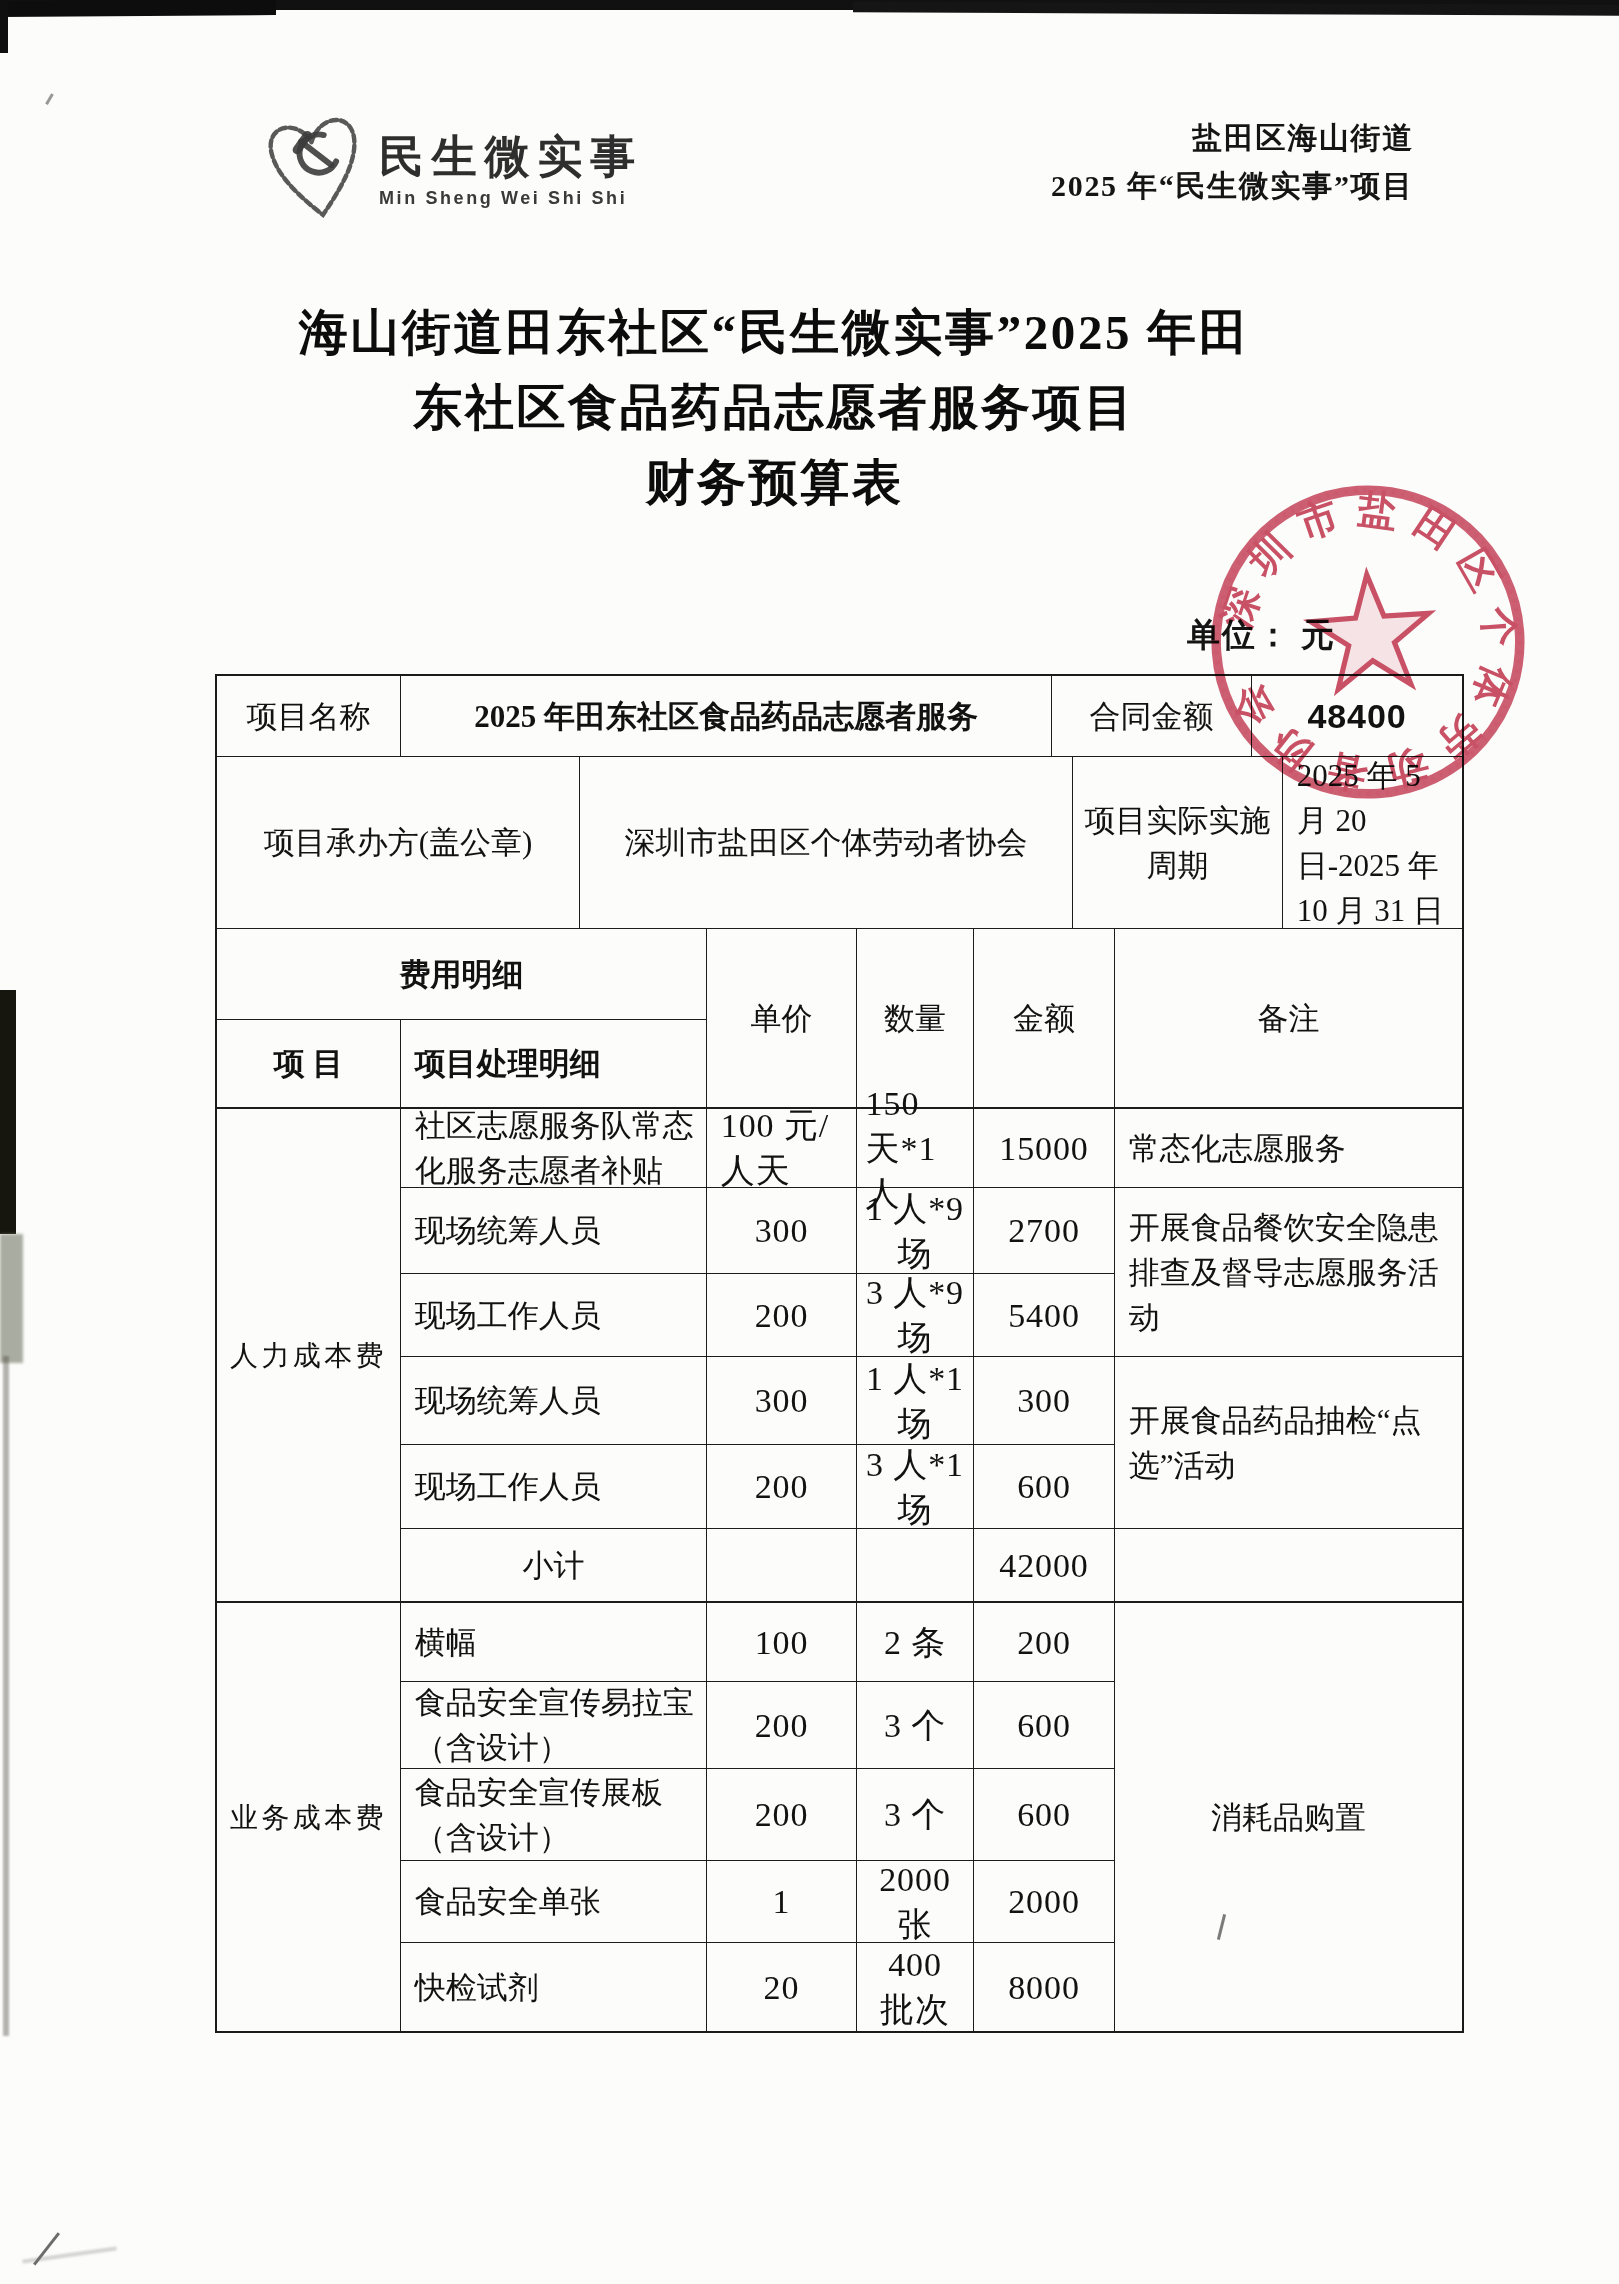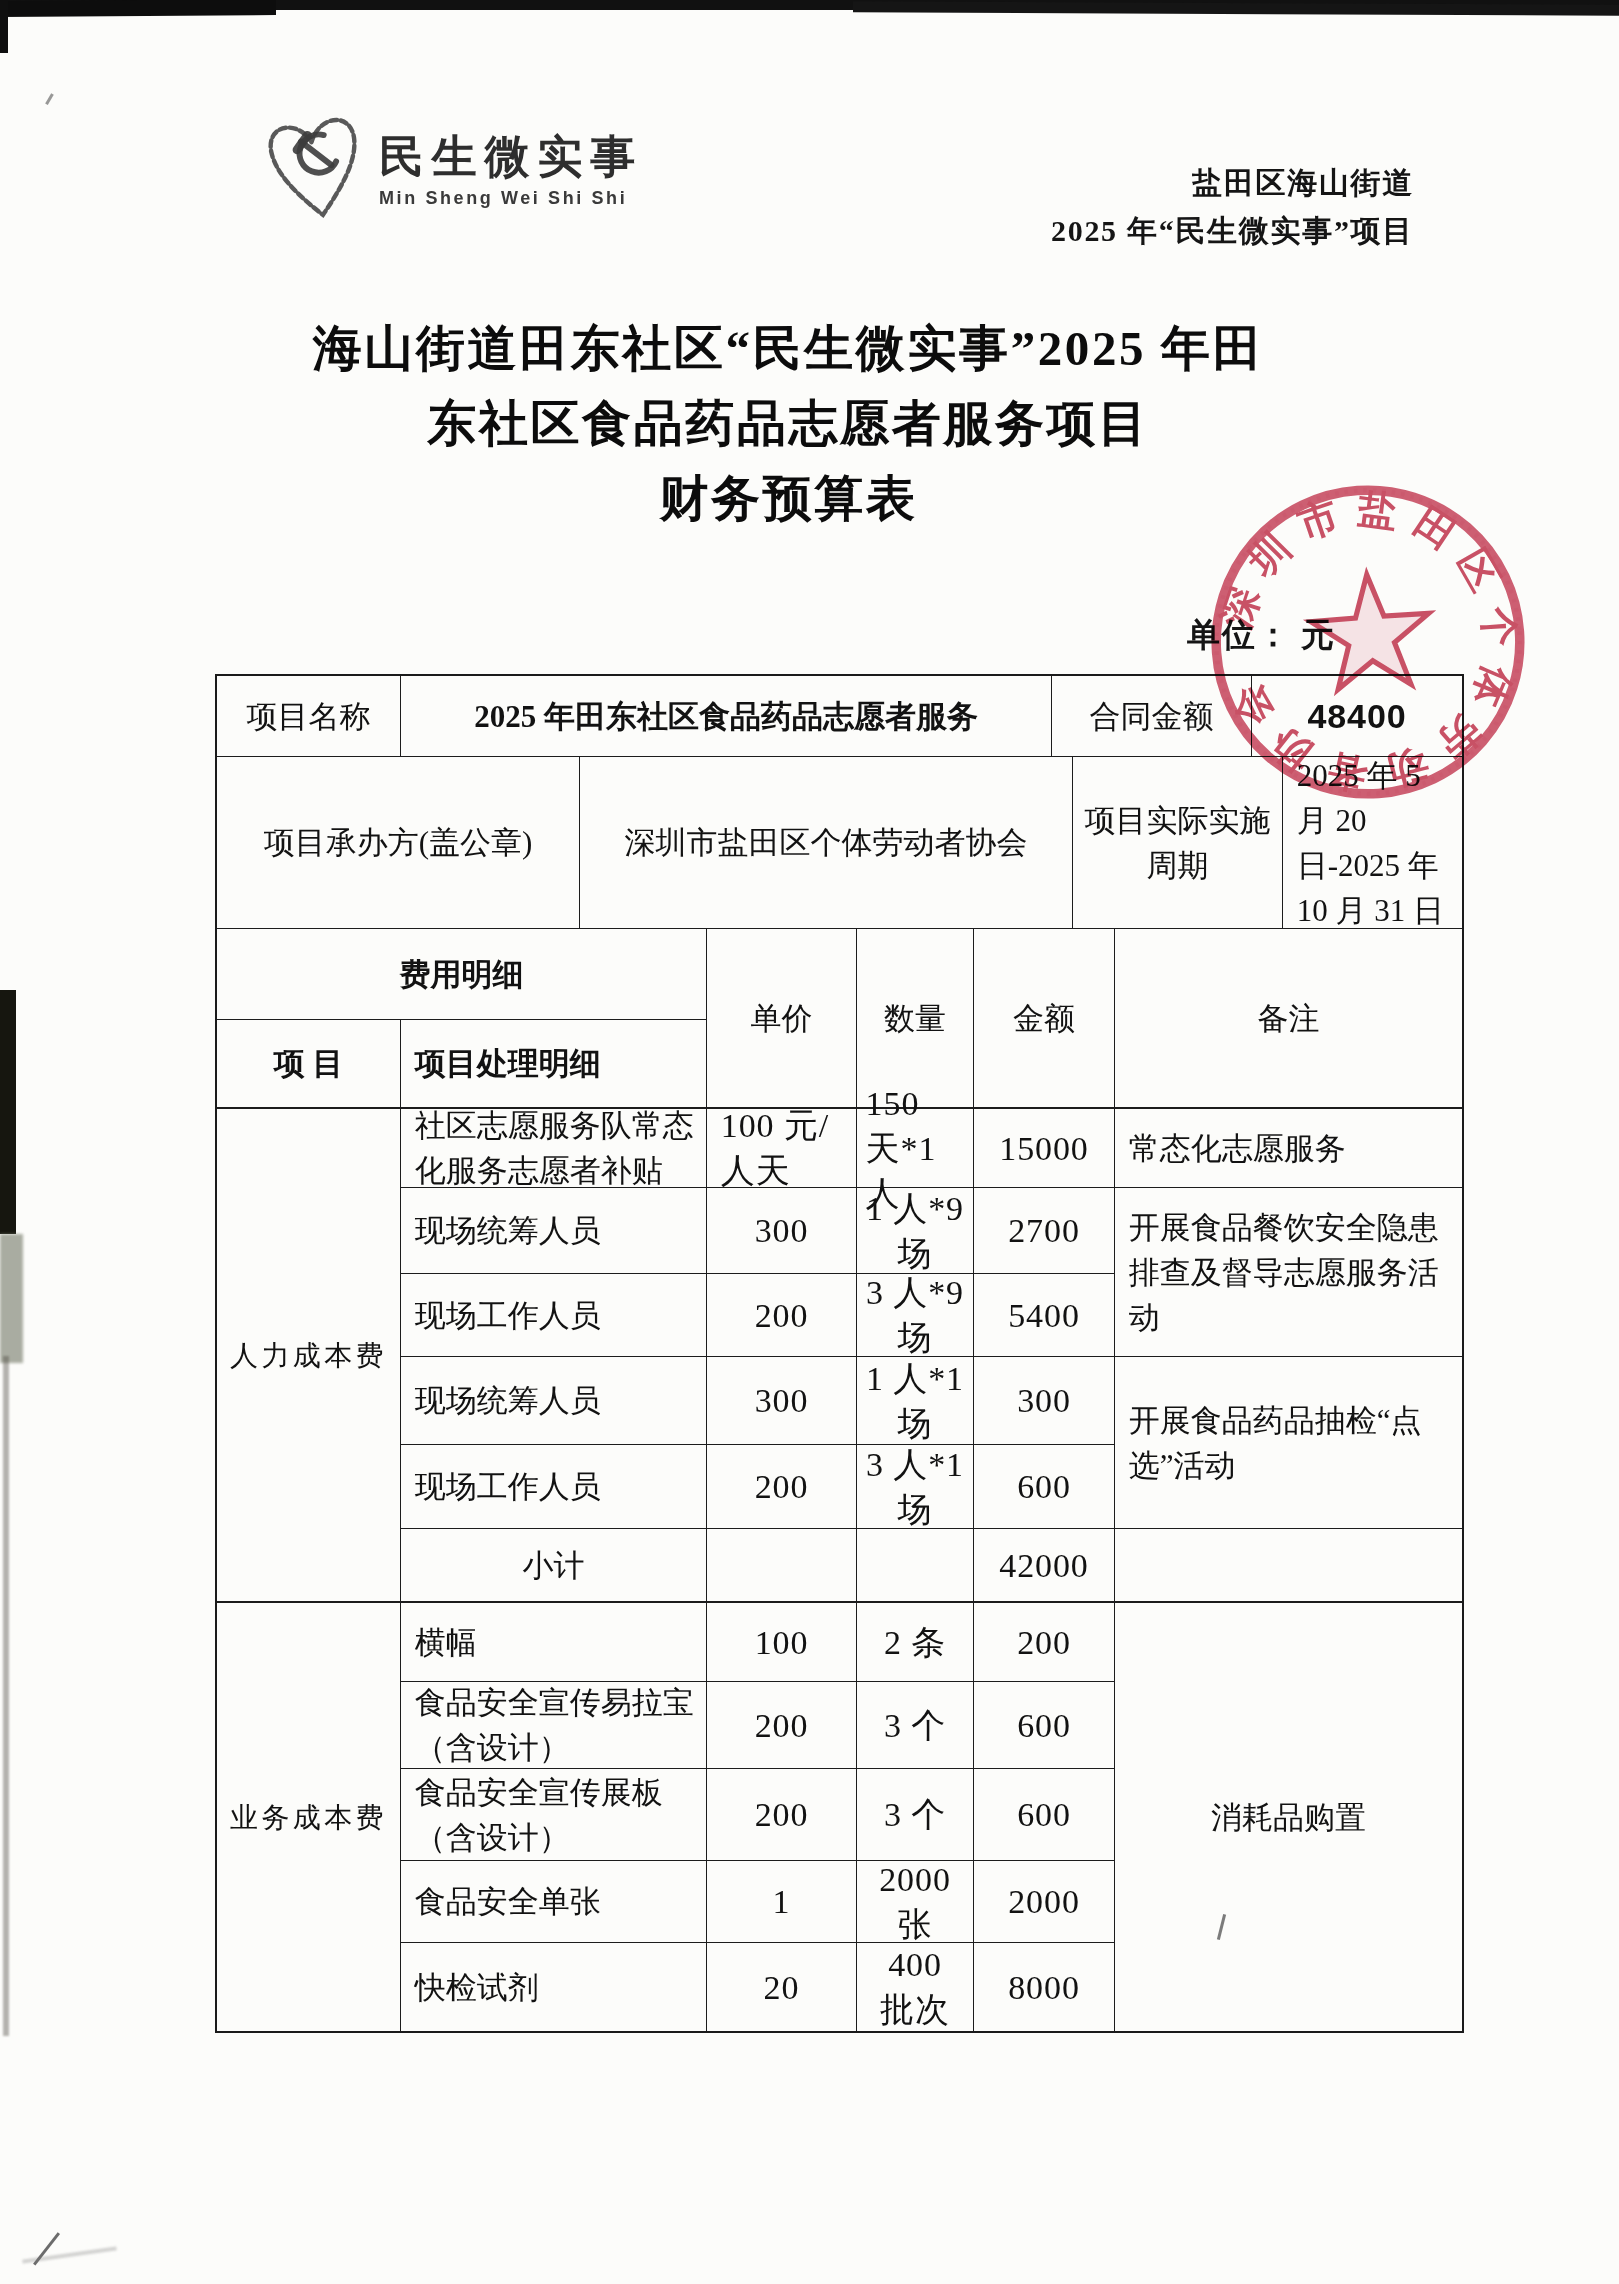--- a/index.html
+++ b/index.html
@@ -26,24 +26,24 @@
   
   .logo{position:absolute;left:264px;top:105px;display:flex;align-items:flex-start;}
   .logo svg{display:block;}
   .logo-txt{margin-left:12px;margin-top:22.4px;}
   .logo-cn{font-size:45px;font-weight:bold;color:#2e2e2e;letter-spacing:7.8px;
            font-family:"Liberation Serif","DejaVu Serif",serif;filter:blur(0.3px);}
   .logo-py{font-size:18px;font-weight:bold;color:#3a3a3a;letter-spacing:2.6px;margin-top:1px;
            font-family:"Liberation Sans","DejaVu Sans",sans-serif;filter:blur(0.3px);}
 
   .corner{position:absolute;right:205px;top:114px;text-align:right;
-          font-size:30px;font-weight:600;line-height:48px;letter-spacing:1.7px;margin-top:45px;}
-
-  .title{position:absolute;left:0;top:311px;width:1549px;text-align:center;
-         font-size:49px;font-weight:bold;line-height:75px;letter-spacing:2.6px;color:#0c0c0c;margin-left:14px;}
+          font-size:30px;font-weight:600;line-height:48px;letter-spacing:1.7px;}
+
+  .title{position:absolute;left:0;top:295px;width:1549px;text-align:center;
+         font-size:49px;font-weight:bold;line-height:75px;letter-spacing:2.6px;color:#0c0c0c;}
 
   .dateline{position:absolute;left:0;top:613px;width:1619px;height:43px;font-size:33px;font-weight:600;}
   .fill-date{position:absolute;left:295px;top:0;letter-spacing:0.9px;}
   .unit{position:absolute;left:1187px;top:0;letter-spacing:1.7px;}
 
   
   .sheet{position:absolute;left:215px;top:674px;width:1249px;border:2.6px solid #1a1a1a;box-sizing:border-box;background:transparent;}
   .sheet *{box-sizing:border-box;}
   .cell{border-right:1.7px solid #1c1c1c;border-bottom:1.7px solid #1c1c1c;
         display:flex;align-items:center;justify-content:center;

